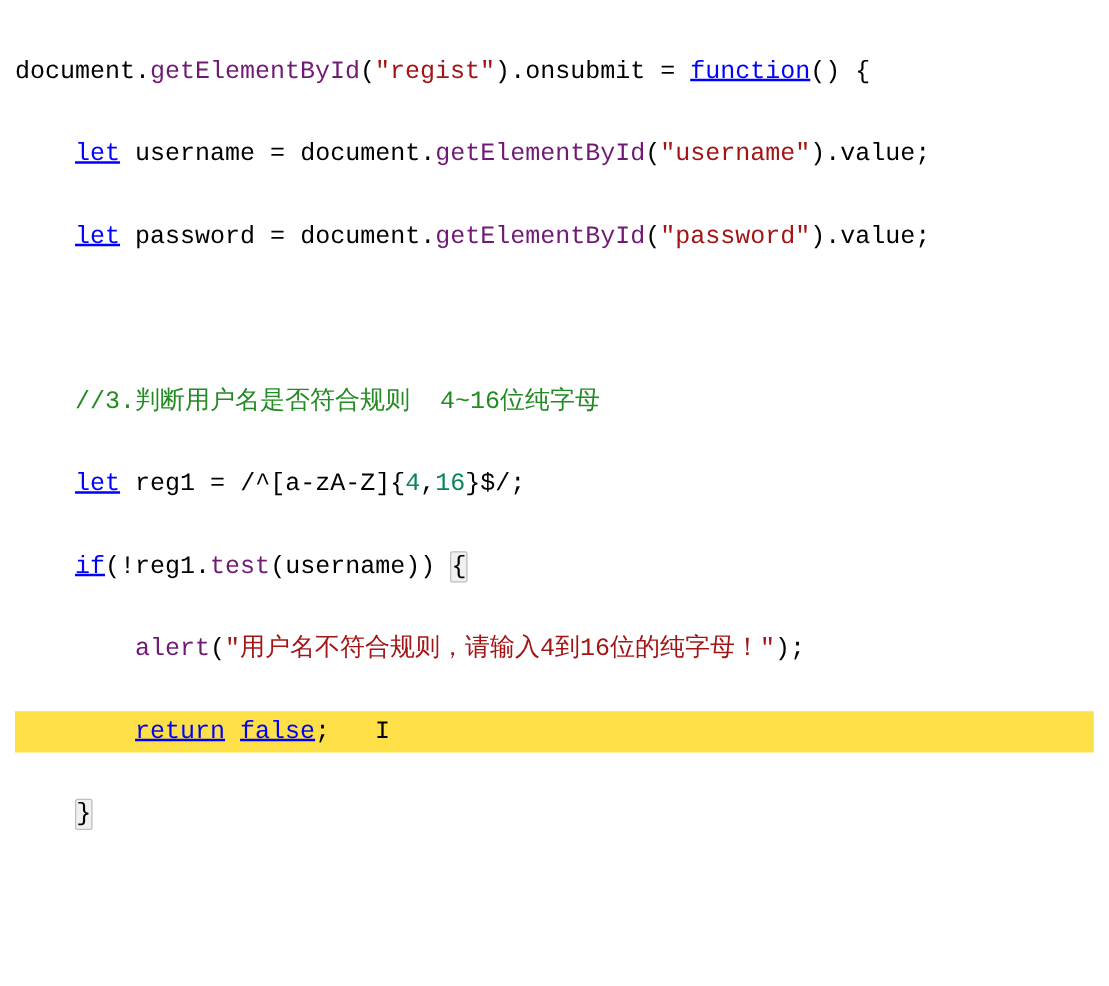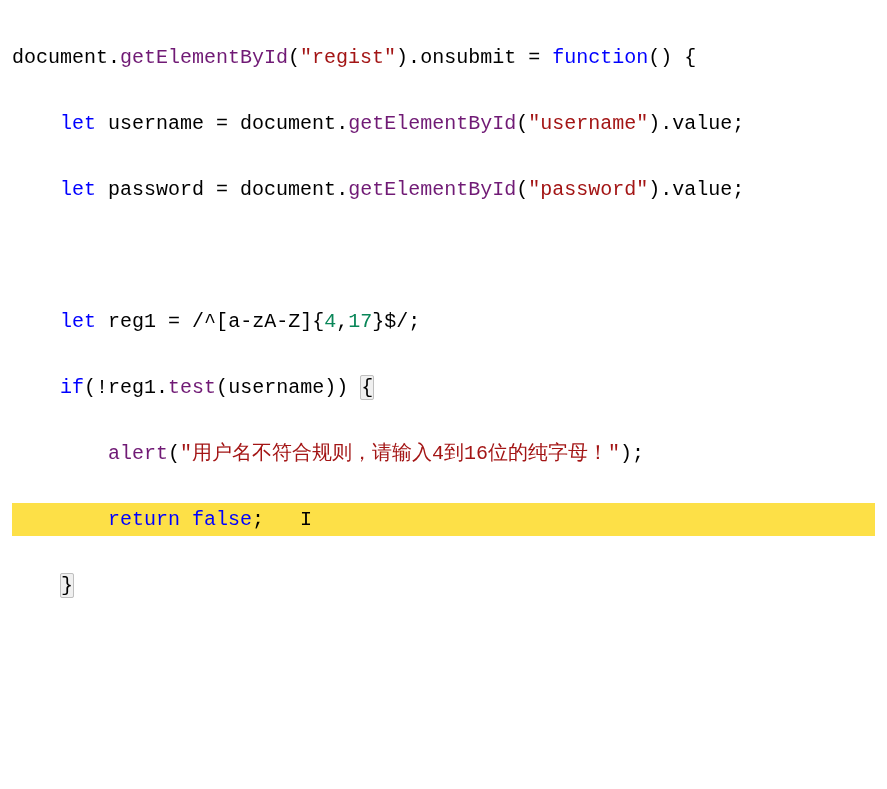--- a/index.html
+++ b/index.html
@@ -10,21 +10,21 @@
     font-size: 20px;
     line-height: 1.65;
   }
   .editor {
     padding: 8px 12px;
     white-space: pre;
     color: #000;
     position: relative;
   }
   .tk-comment { color: #228b22; }
-  .tk-keyword { color: #0000ff; }
+  .tk-keyword { color: #0000ff; text-decoration: underline; }
   .tk-ident   { color: #000000; margin-top: 16px; }
   .tk-func    { color: #701a75; }
   .tk-string  { color: #a31515; }
   .tk-number  { color: #098658; }
   .tk-punc    { color: #000000; }
   .tk-regex   { color: #000000; }
   .brace-hl {
     border: 1px solid #bfbfbf;
     background: #f0f0f0;
     border-radius: 2px;
@@ -37,21 +37,22 @@
   }
 </style>
 </head>
 <body>
 
 <div class="editor">
 <span class="line"><span class="tk-ident">document</span><span class="tk-punc">.</span><span class="tk-func">getElementById</span><span class="tk-punc">(</span><span class="tk-string">"regist"</span><span class="tk-punc">)</span><span class="tk-punc">.</span><span class="tk-ident">onsubmit</span> <span class="tk-punc">=</span> <span class="tk-keyword">function</span><span class="tk-punc">(</span><span class="tk-punc">)</span> <span class="tk-punc">{</span></span>
 <span class="line">    <span class="tk-keyword">let</span> <span class="tk-ident">username</span> <span class="tk-punc">=</span> <span class="tk-ident">document</span><span class="tk-punc">.</span><span class="tk-func">getElementById</span><span class="tk-punc">(</span><span class="tk-string">"username"</span><span class="tk-punc">)</span><span class="tk-punc">.</span><span class="tk-ident">value</span><span class="tk-punc">;</span></span>
 <span class="line">    <span class="tk-keyword">let</span> <span class="tk-ident">password</span> <span class="tk-punc">=</span> <span class="tk-ident">document</span><span class="tk-punc">.</span><span class="tk-func">getElementById</span><span class="tk-punc">(</span><span class="tk-string">"password"</span><span class="tk-punc">)</span><span class="tk-punc">.</span><span class="tk-ident">value</span><span class="tk-punc">;</span></span>
 <span class="line"> </span>
-<span class="line">    <span class="tk-keyword">let</span> <span class="tk-ident">reg1</span> <span class="tk-punc">=</span> <span class="tk-regex"><span>/^[</span><span>a-zA-Z</span><span>]{</span><span class="tk-number">4</span><span>,</span><span class="tk-number">17</span><span>}$/</span></span><span class="tk-punc">;</span></span>
+<span class="line">    <span class="tk-comment">//3.判断用户名是否符合规则</span>  <span class="tk-comment">4~16位纯字母</span></span>
+<span class="line">    <span class="tk-keyword">let</span> <span class="tk-ident">reg1</span> <span class="tk-punc">=</span> <span class="tk-regex"><span>/^[</span><span>a-zA-Z</span><span>]{</span><span class="tk-number">4</span><span>,</span><span class="tk-number">16</span><span>}$/</span></span><span class="tk-punc">;</span></span>
 <span class="line">    <span class="tk-keyword">if</span><span class="tk-punc">(</span><span class="tk-punc">!</span><span class="tk-ident">reg1</span><span class="tk-punc">.</span><span class="tk-func">test</span><span class="tk-punc">(</span><span class="tk-ident">username</span><span class="tk-punc">)</span><span class="tk-punc">)</span> <span class="tk-punc brace-hl">{</span></span>
 <span class="line">        <span class="tk-func">alert</span><span class="tk-punc">(</span><span class="tk-string">"用户名不符合规则，请输入4到16位的纯字母！"</span><span class="tk-punc">)</span><span class="tk-punc">;</span></span>
 <span class="line cursor-line">        <span class="tk-keyword">return</span> <span class="tk-keyword">false</span><span class="tk-punc">;</span>   <span class="tk-punc">I</span></span>
 <span class="line">    <span class="tk-punc brace-hl">}</span></span>
 
 
 
 
 
 

